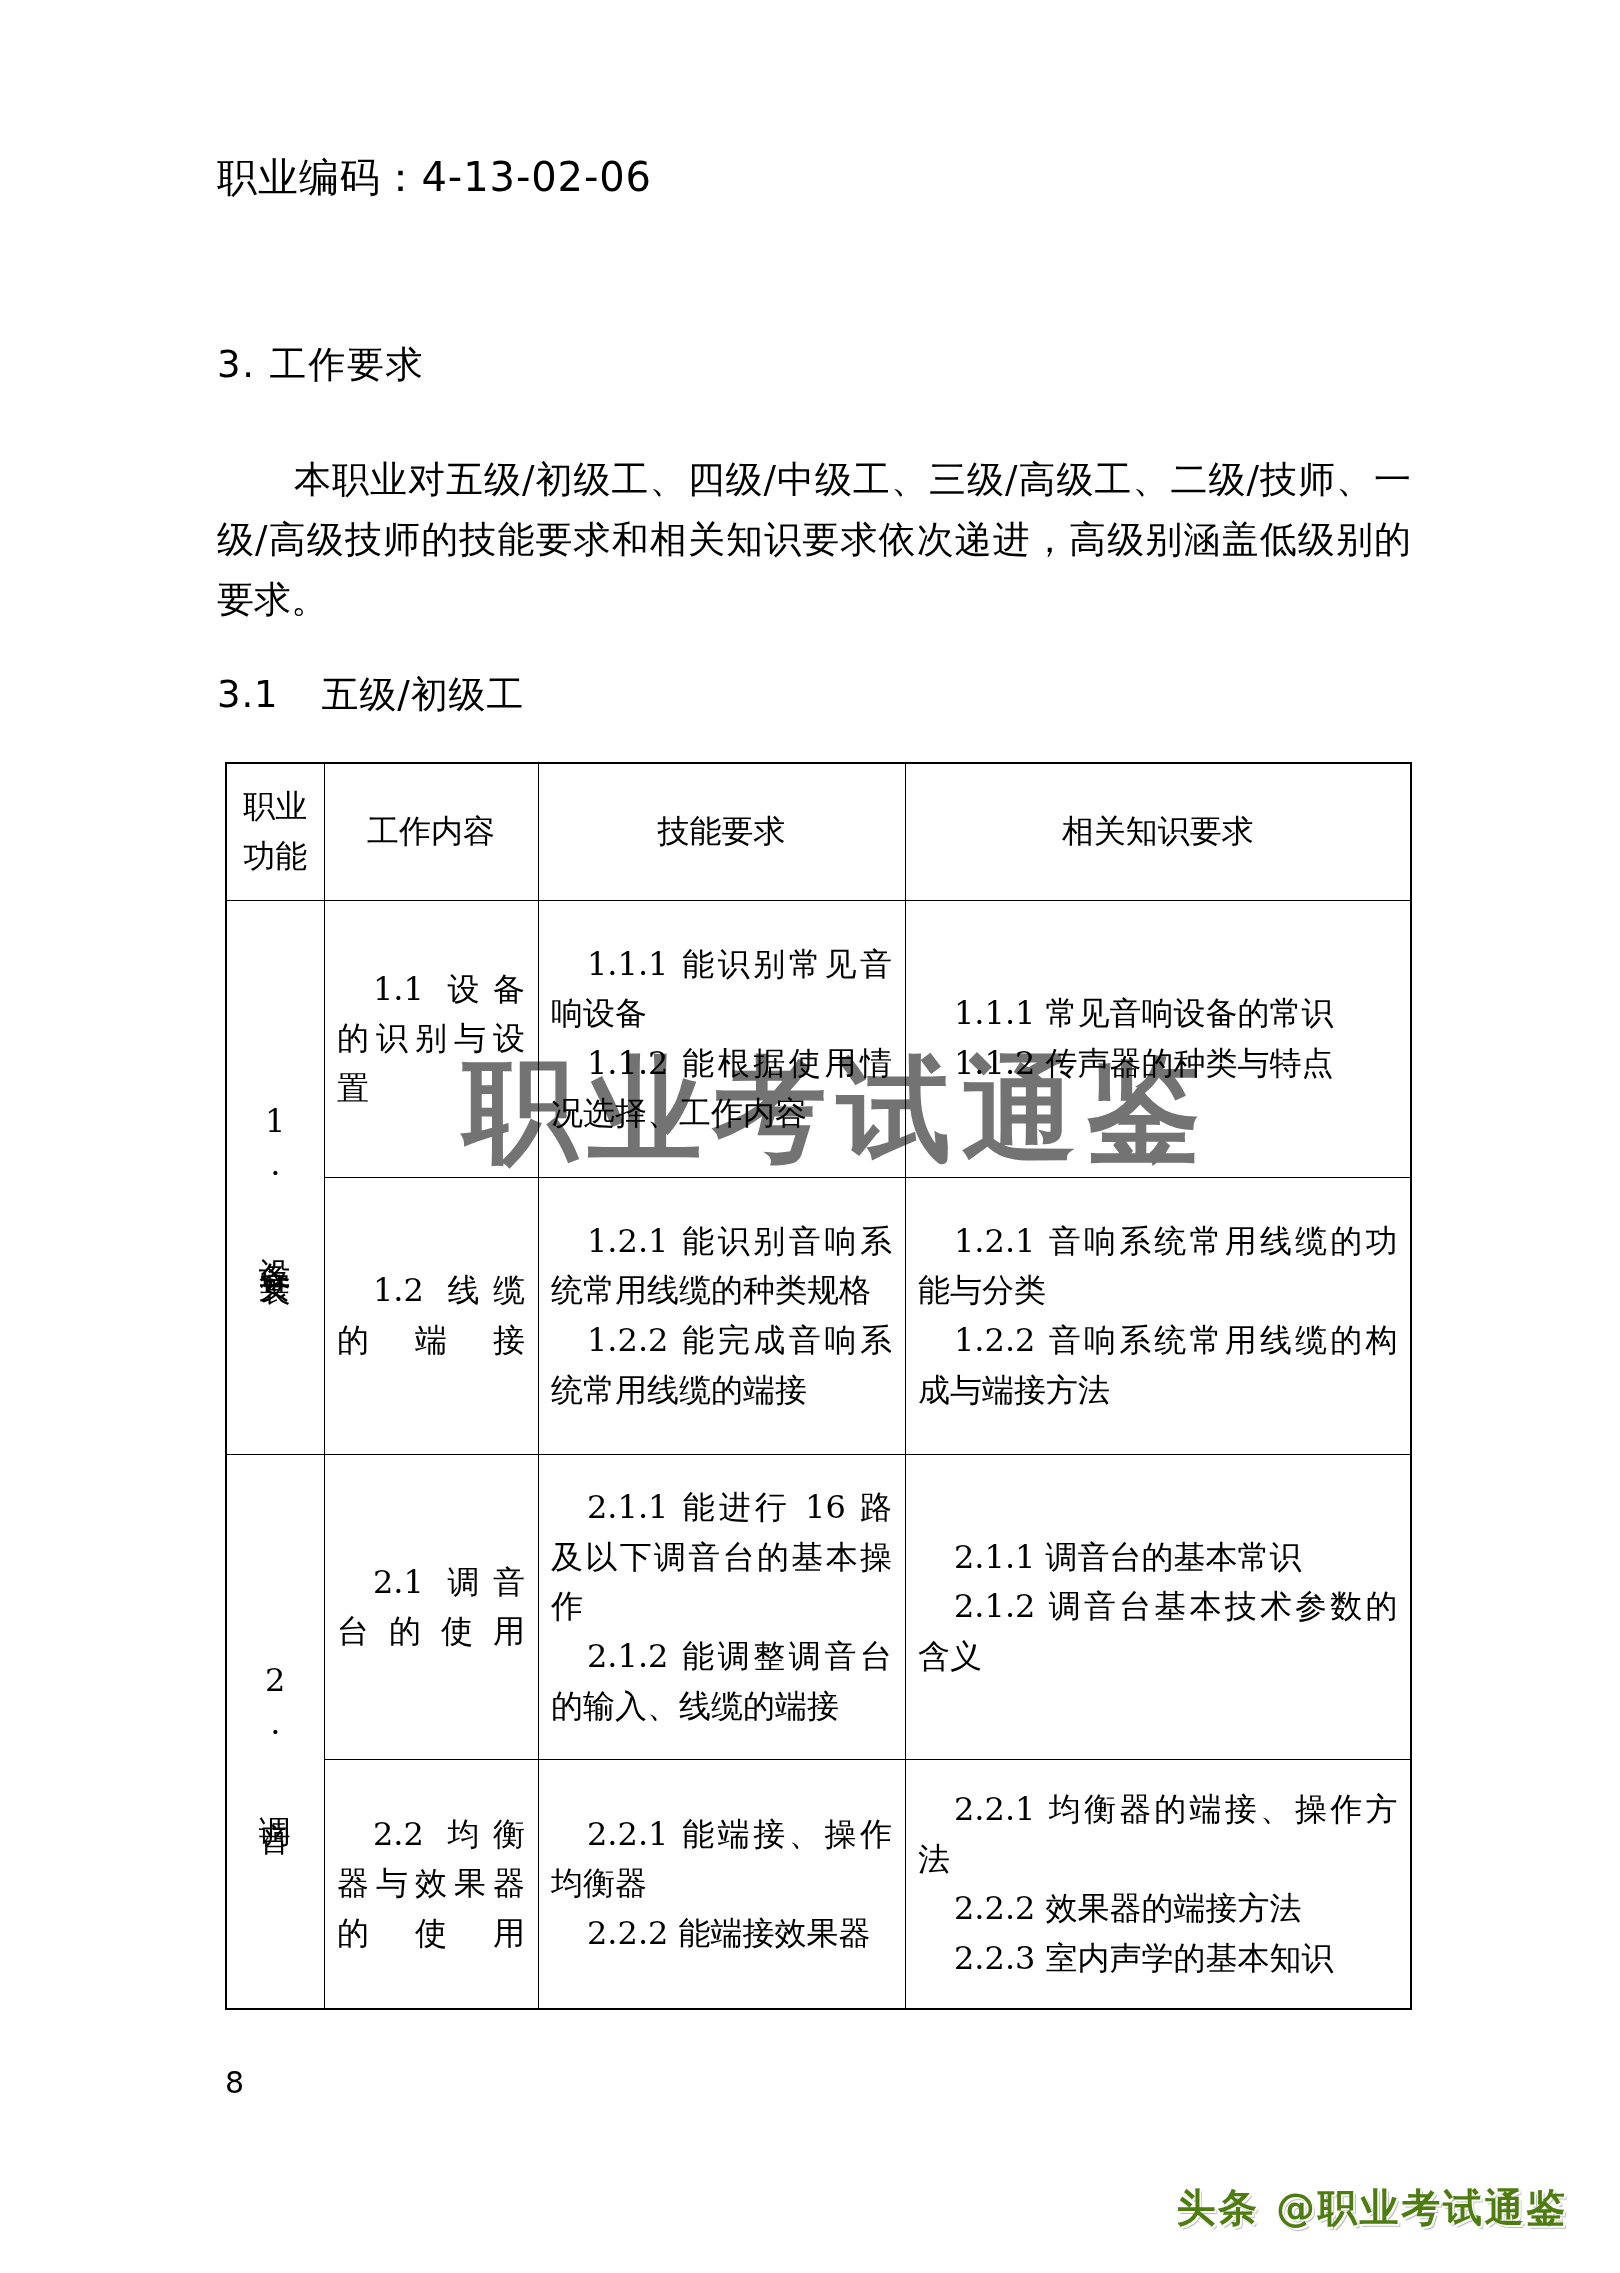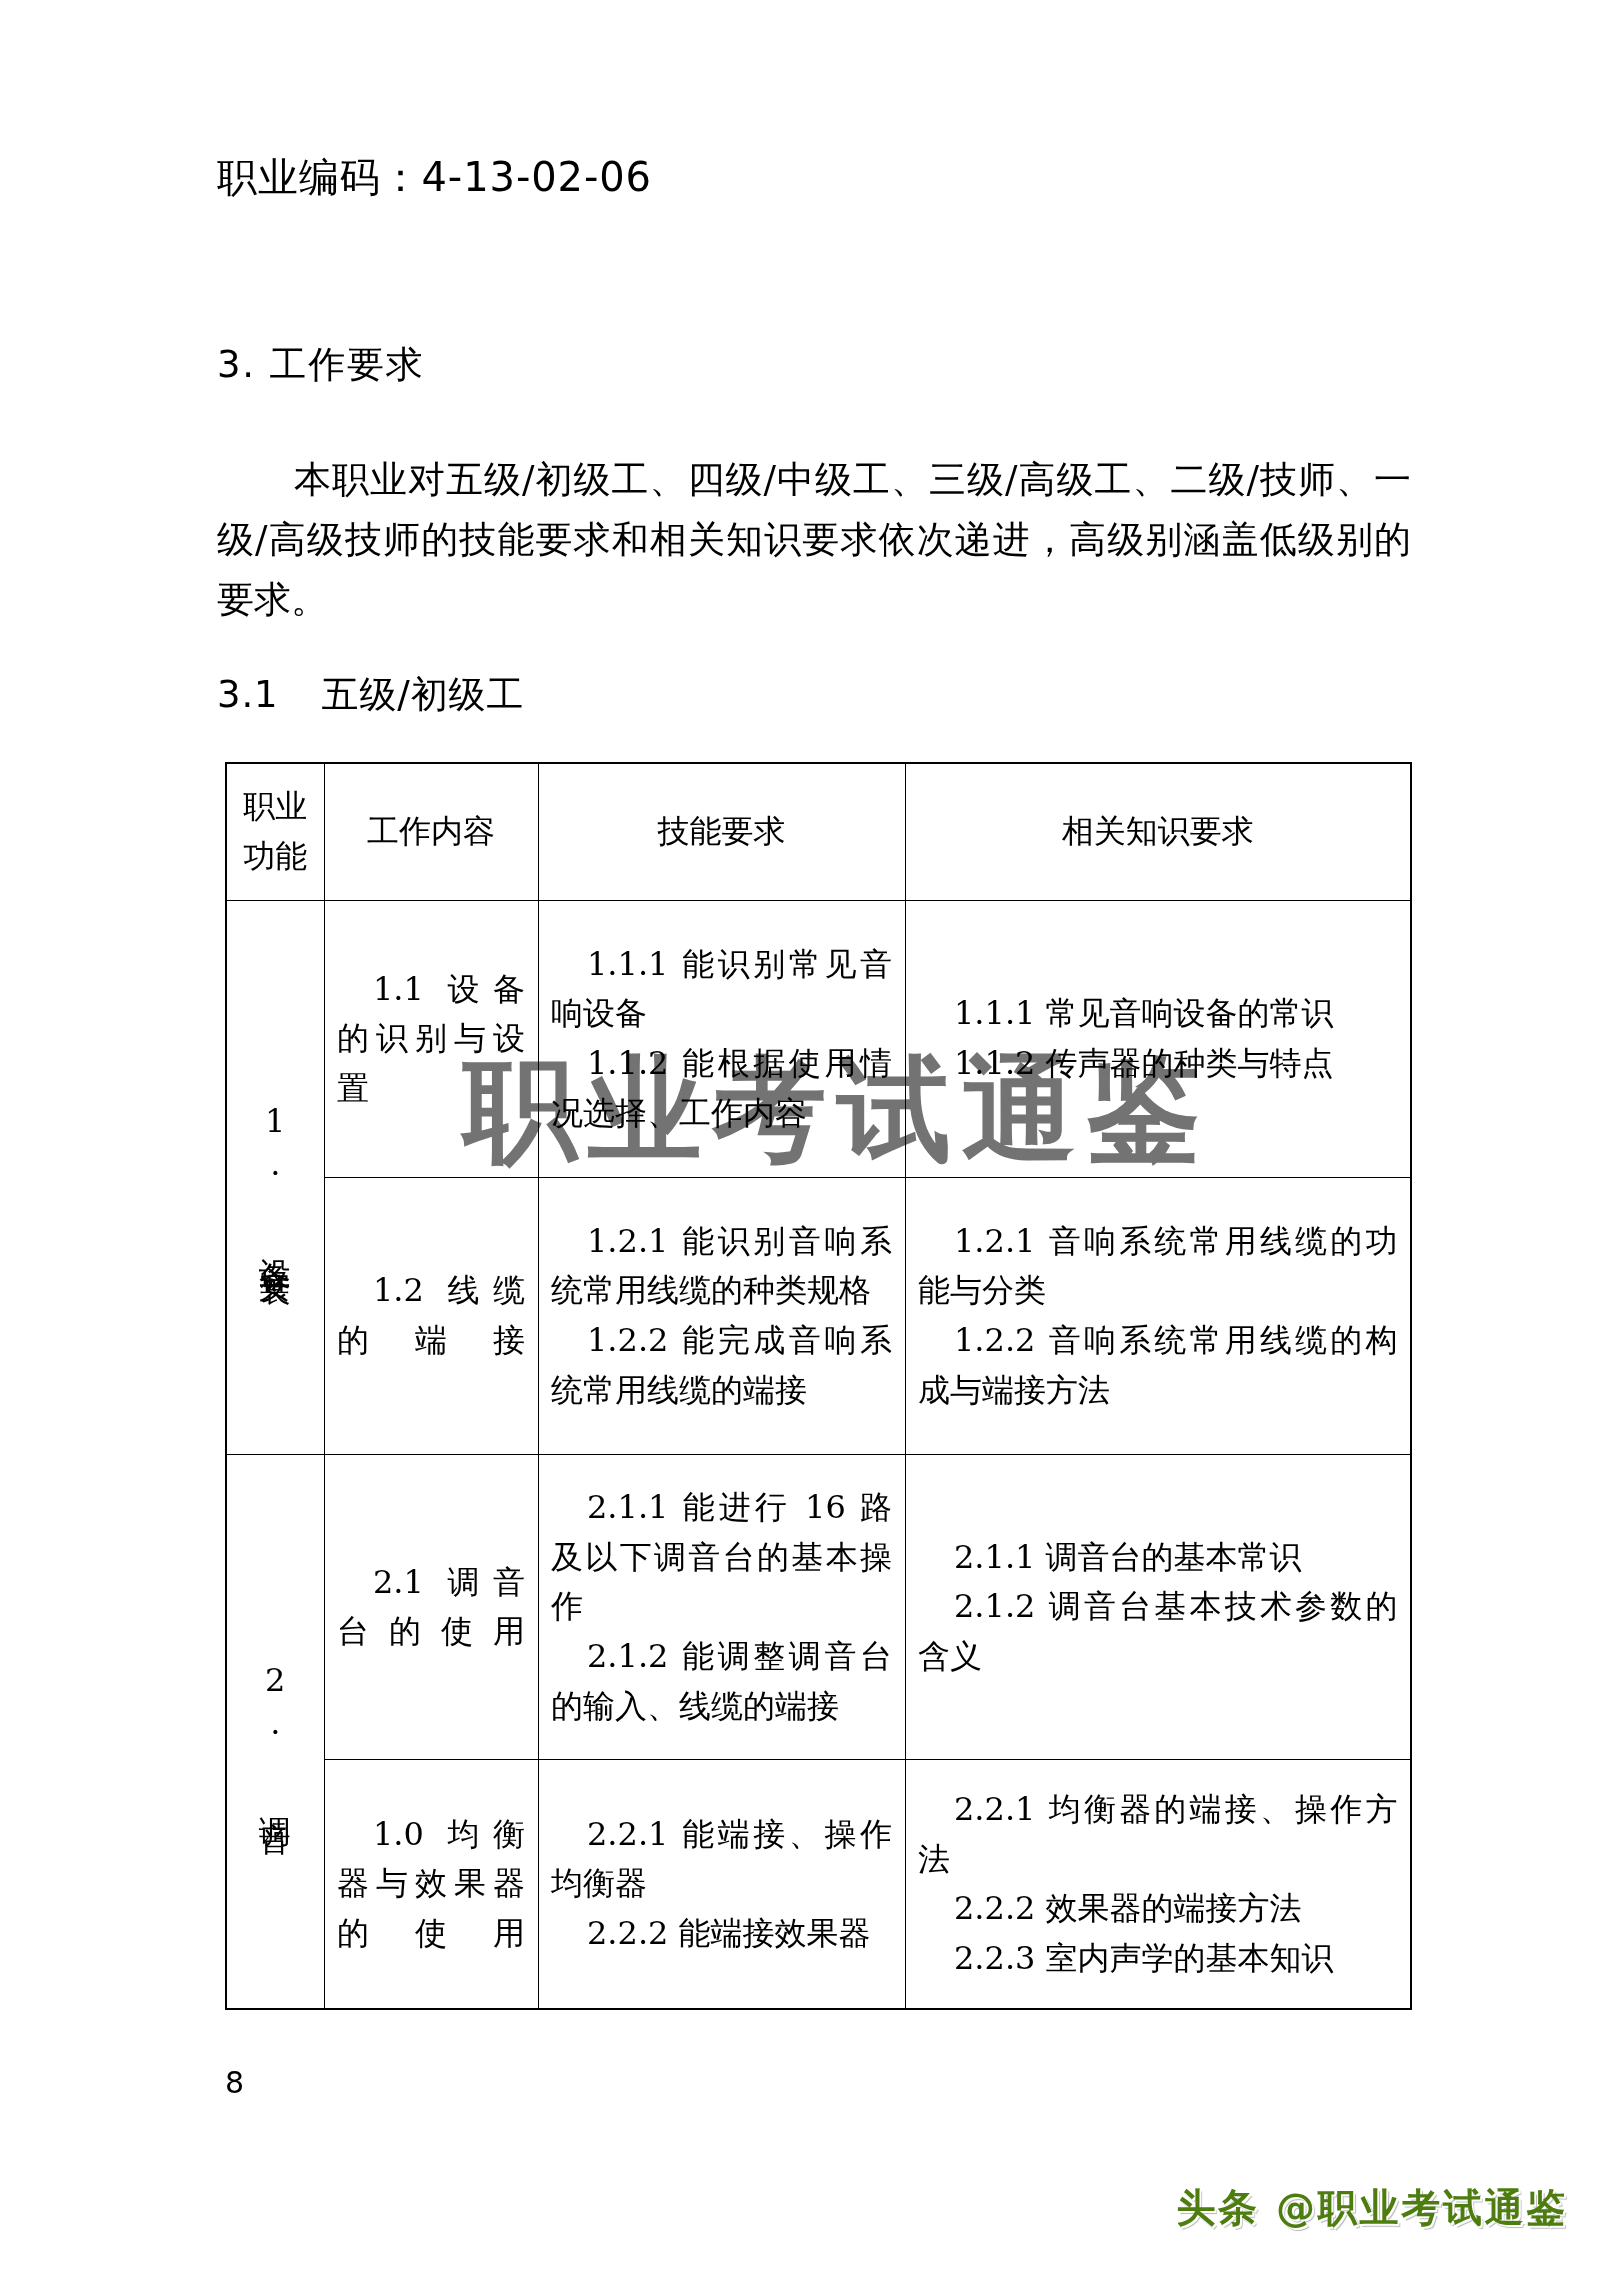--- a/index.html
+++ b/index.html
@@ -263,21 +263,21 @@
             <td class="cell-body">
               <div class="line">2.1.1 能进行 16 路及以下调音台的基本操作</div>
               <div class="line">2.1.2 能调整调音台的输入、线缆的端接</div>
             </td>
             <td class="cell-body">
               <div class="line">2.1.1 调音台的基本常识</div>
               <div class="line">2.1.2 调音台基本技术参数的含义</div>
             </td>
           </tr>
           <tr>
-            <td class="cell-task">1.0 均衡器与效果器的使用</td>
+            <td class="cell-task">2.2 均衡器与效果器的使用</td>
             <td class="cell-body">
               <div class="line">2.2.1 能端接、操作均衡器</div>
               <div class="line">2.2.2 能端接效果器</div>
             </td>
             <td class="cell-body">
               <div class="line">2.2.1 均衡器的端接、操作方法</div>
               <div class="line">2.2.2 效果器的端接方法</div>
               <div class="line">2.2.3 室内声学的基本知识</div>
             </td>
           </tr>

